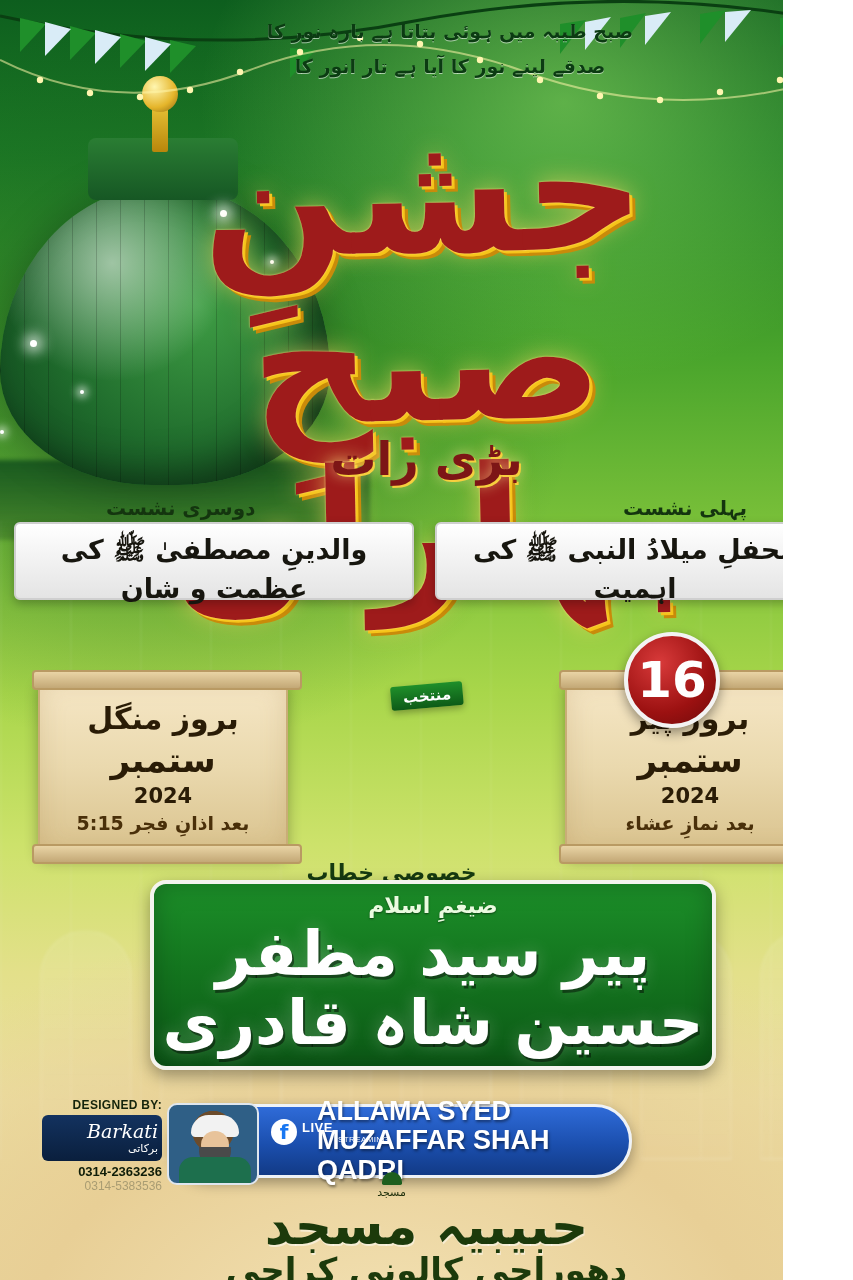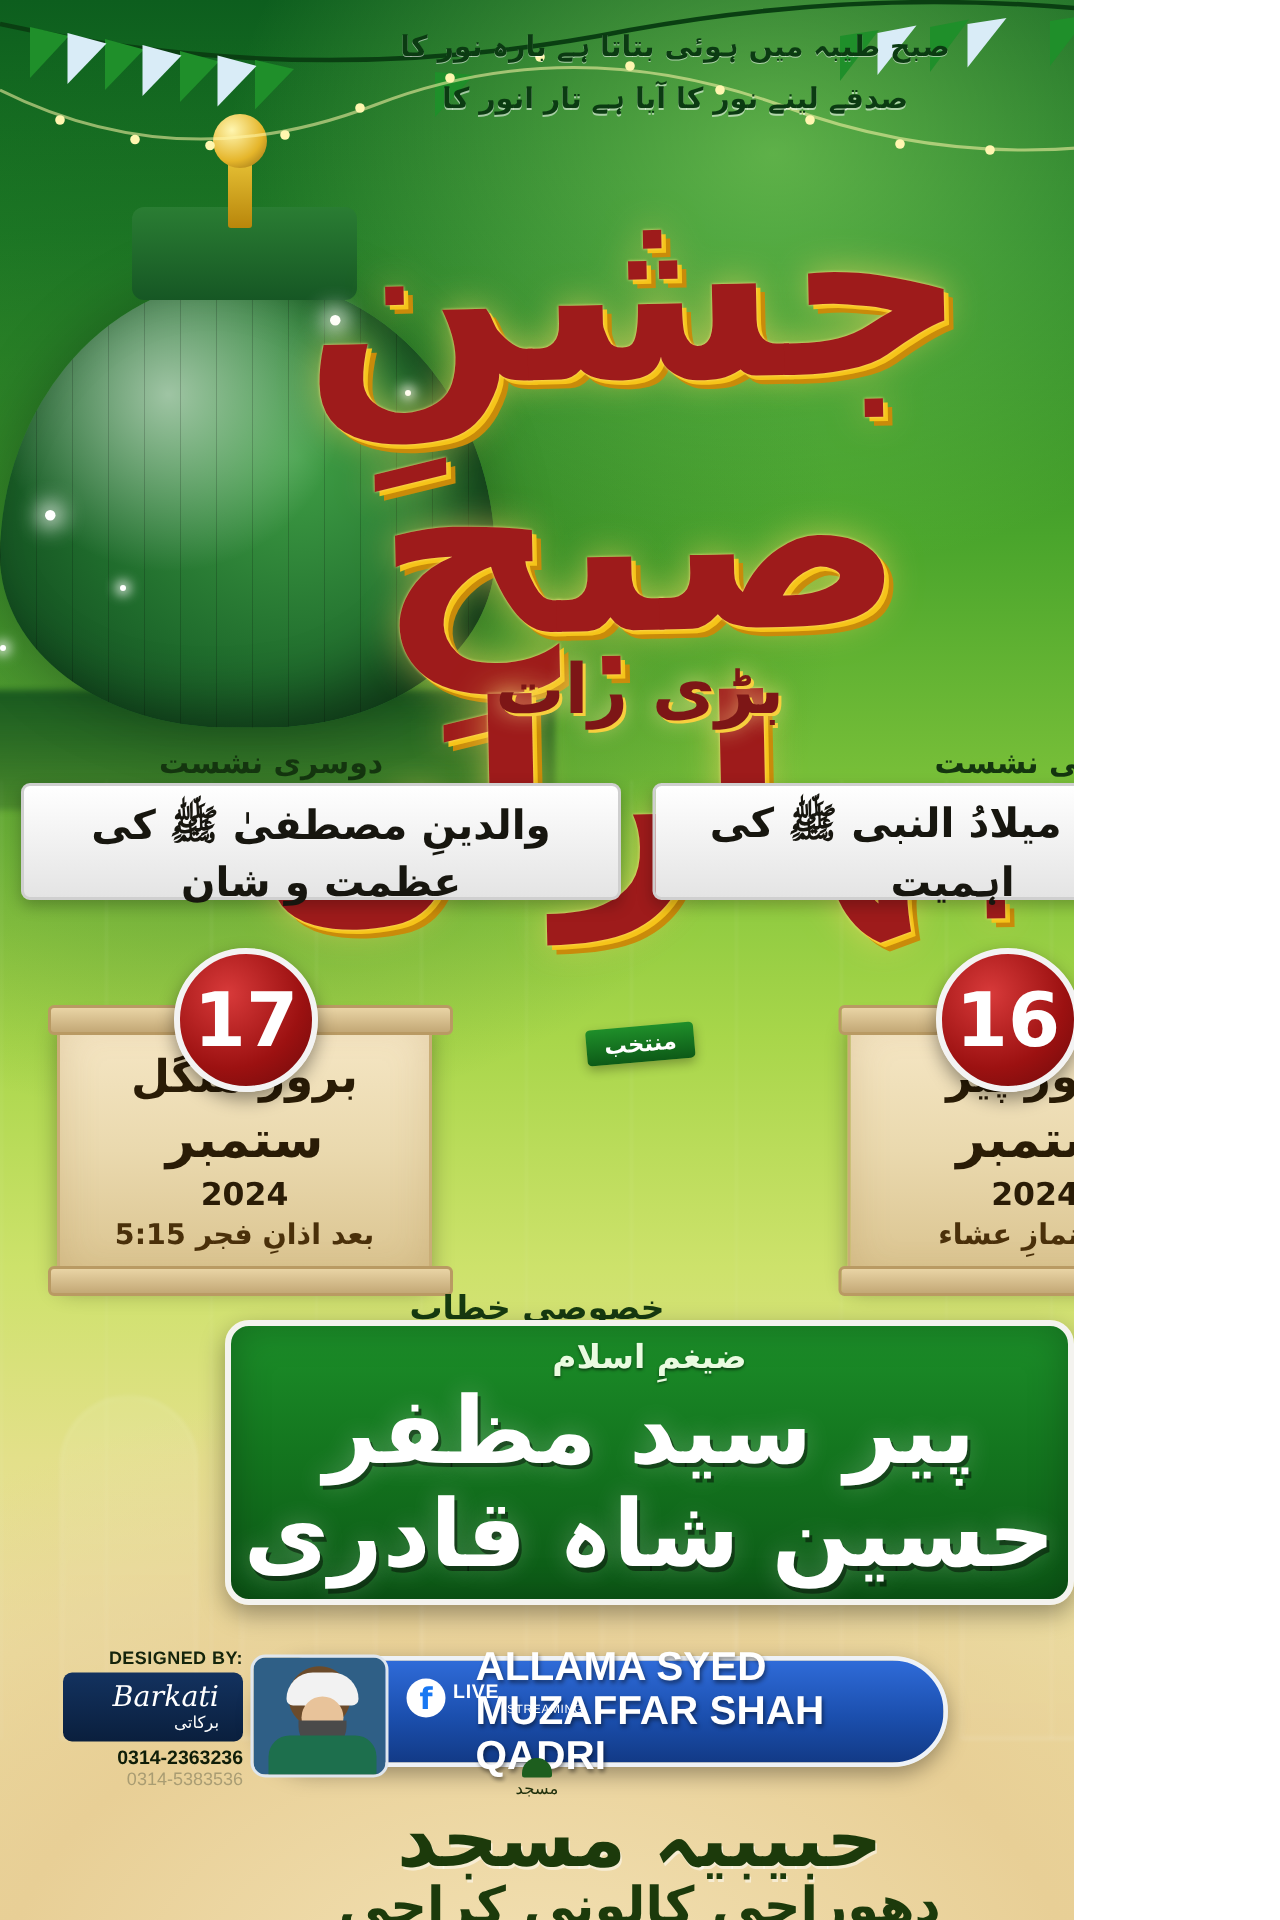--- a/index.html
+++ b/index.html
@@ -3,21 +3,21 @@
 <meta charset="utf-8">
 <style>
   * { box-sizing: border-box; margin: 0; padding: 0; }
   html, body {
     width: 853px; height: 1280px;
     font-family: "Liberation Sans", sans-serif;
     overflow: hidden;
   }
   #poster {
     position: relative;
-    width: 716px; height: 1280px;
+    width: 783px; height: 1280px;
     background:
       radial-gradient(ellipse 520px 400px at 72% 8%, rgba(180,255,120,0.45), rgba(180,255,120,0) 70%),
       radial-gradient(ellipse 600px 520px at 20% 30%, rgba(20,90,35,0.55), rgba(20,90,35,0) 70%),
       radial-gradient(ellipse 900px 600px at 50% 105%, #f3e2b5, #e8cf96 40%, rgba(232,207,150,0) 72%),
       linear-gradient(180deg, #0d5e1e 0%, #1d7a24 12%, #4aa52c 28%, #7dc23a 42%, #a8d64a 54%, #cde26b 66%, #e3e08a 76%, #ecdfa0 86%, #e9d79a 100%);
     overflow: hidden;
   }
 
   
   .bg-arches {
@@ -227,21 +227,21 @@
 
   
   .designed {
     position: absolute; left: 42px; top: 1098px; width: 120px;
     text-align: right;
     font-family: "Liberation Sans", sans-serif;
   }
   .designed .lab { font-size: 12px; font-weight: 700; color: #14240b; letter-spacing: .3px; }
   .designed .logo {
     margin-top: 3px; background: linear-gradient(180deg, #13325f, #0a1f3d);
-    border-radius: 6px; padding: 5px 16px 6px;
+    border-radius: 6px; padding: 5px 4px 6px;
     color: #fff;
   }
   .designed .brand { font-family: "DejaVu Serif", serif; font-style: italic; font-size: 19px; }
   .designed .brand-ur { font-family: "DejaVu Sans", sans-serif; font-size: 11px; }
   .designed .phone { font-size: 13px; font-weight: 700; color: #0f1d08; margin-top: 3px; }
   .designed .phone-ghost { font-size: 12px; color: #6b6a4f; opacity: .5; }
 
   
   .live-strip {
     position: absolute; left: 172px; top: 1104px; width: 460px; height: 74px;
@@ -420,21 +420,20 @@
     <div class="date-badge right">16</div>
 
     <div class="scroll left">
       <div class="scroll-inner">
         <div class="scroll-day">بروز منگل</div>
         <div class="scroll-month">ستمبر</div>
         <div class="scroll-year">2024</div>
         <div class="scroll-time">بعد اذانِ فجر 5:15</div>
       </div>
     </div>
-    <div class="date-badge left">17</div>
 
     <div class="mid-tag">منتخب</div>
   </div>
 
   <div class="khas-tag">خصوصی خطاب</div>
 
   <div class="speaker-panel">
     <div class="speaker-pre">ضیغمِ اسلام</div>
     <div class="speaker-name">پیر سید مظفر حسین شاہ قادری</div>
   </div>

